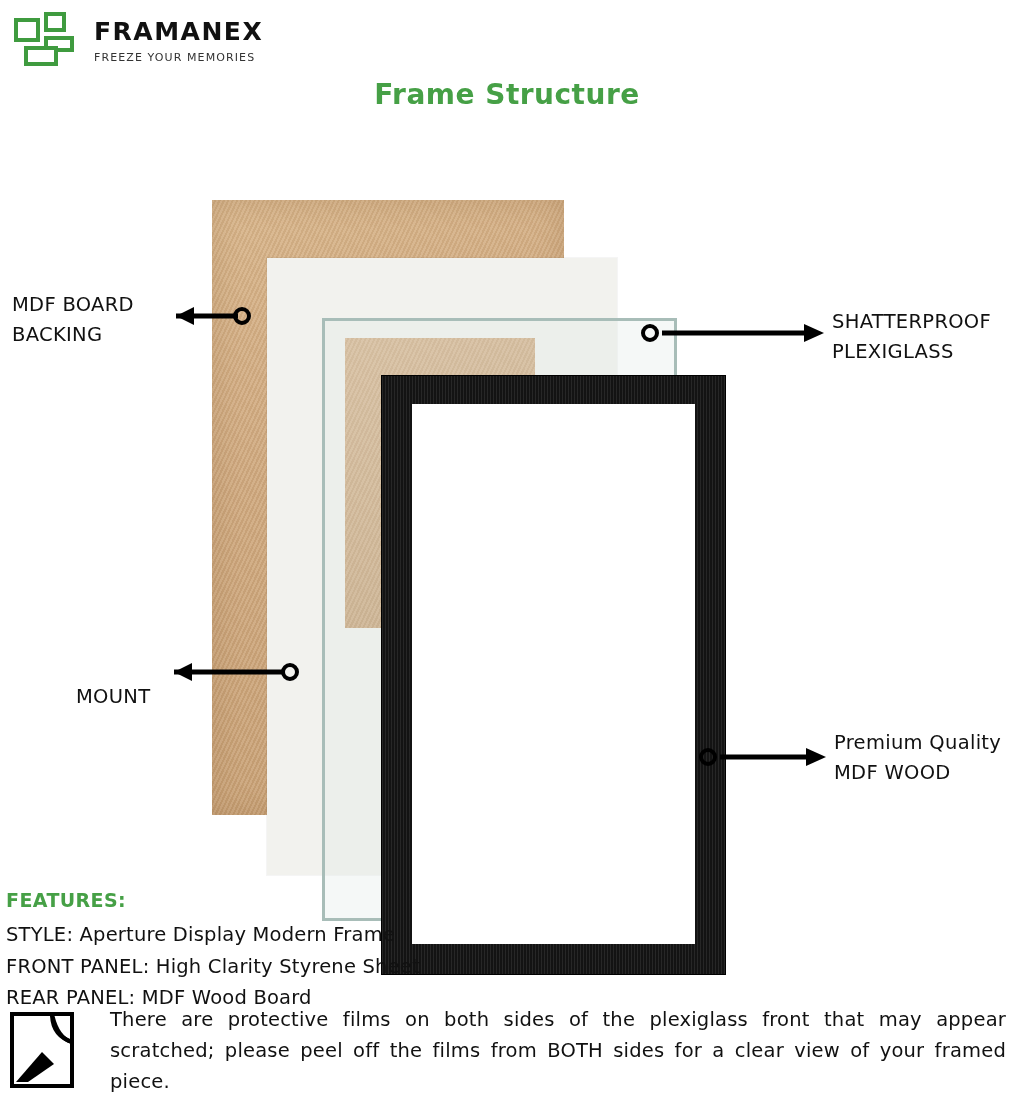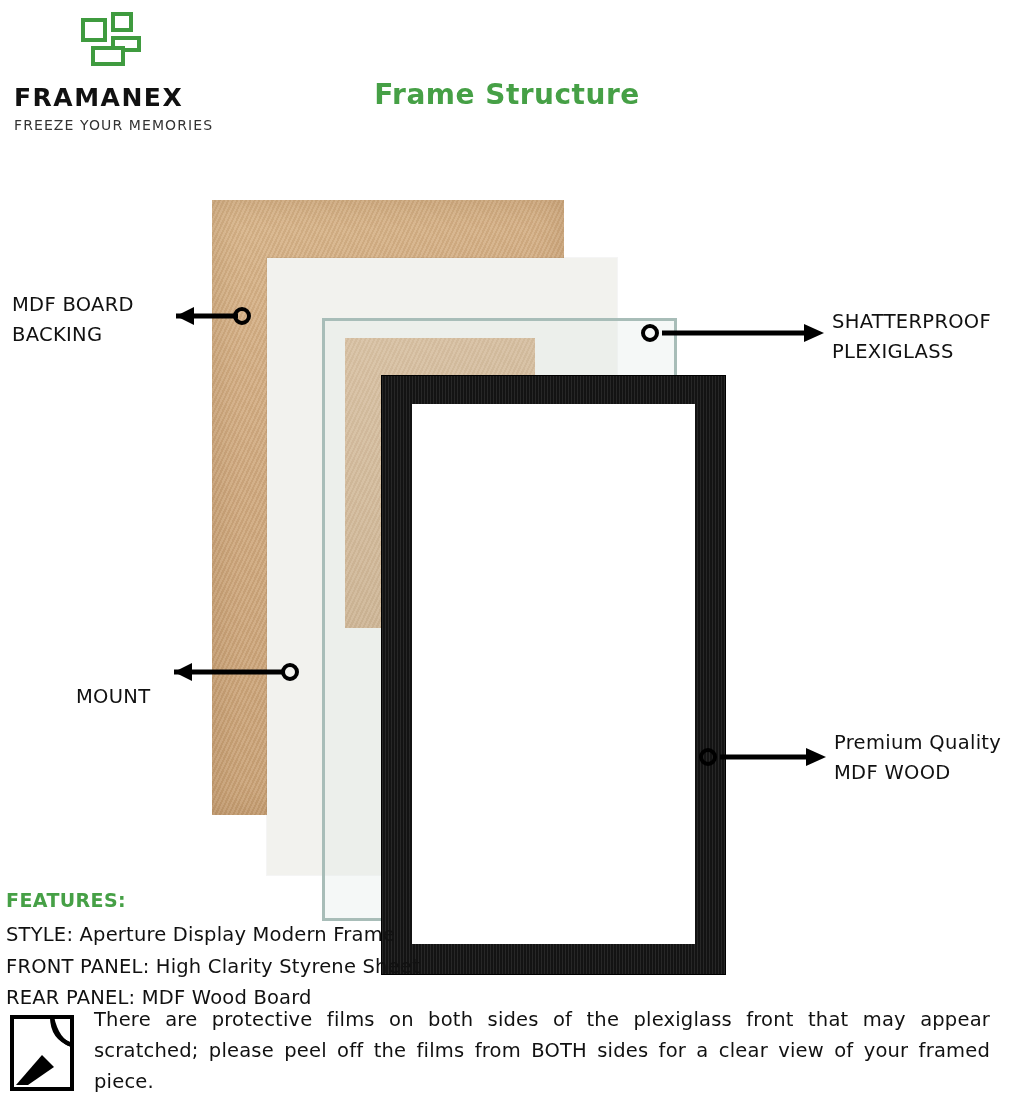--- a/index.html
+++ b/index.html
@@ -17,21 +17,20 @@
   }
 
   
   .brand {
     position: absolute;
     left: 14px;
     top: 12px;
     display: flex;
     align-items: center;
     gap: 14px;
-    flex-direction: column;
   }
   .brand-mark {
     width: 66px;
     height: 58px;
     position: relative;
   }
   .brand-mark i {
     position: absolute;
     display: block;
     border: 4px solid #3f9b3f;
@@ -46,21 +45,21 @@
   .brand-text { display: flex; flex-direction: column; }
   .brand-name {
     font-family: "DejaVu Sans", sans-serif;
     font-weight: bold;
     font-size: 25px;
     letter-spacing: 1.5px;
     color: #111111;
     line-height: 1.1;
   }
   .brand-tag {
-    font-size: 14px;
+    font-size: 11px;
     letter-spacing: 1.1px;
     color: #333333;
     margin-top: 5px;
   }
 
   .page-title {
     position: absolute;
     left: 0;
     right: 0;
     top: 78px;
@@ -196,22 +195,22 @@
     letter-spacing: 0.2px;
   }
 
   
   .note {
     position: absolute;
     left: 8px;
     top: 1005px;
     width: 998px;
     display: flex;
-    gap: 2px;
-    align-items: flex-end;
+    gap: 18px;
+    align-items: center;
   }
   .note-icon {
     width: 84px;
     height: 86px;
     flex: 0 0 84px;
     position: relative;
   }
   .note-text {
     font-size: 19.5px;
     line-height: 1.58;

